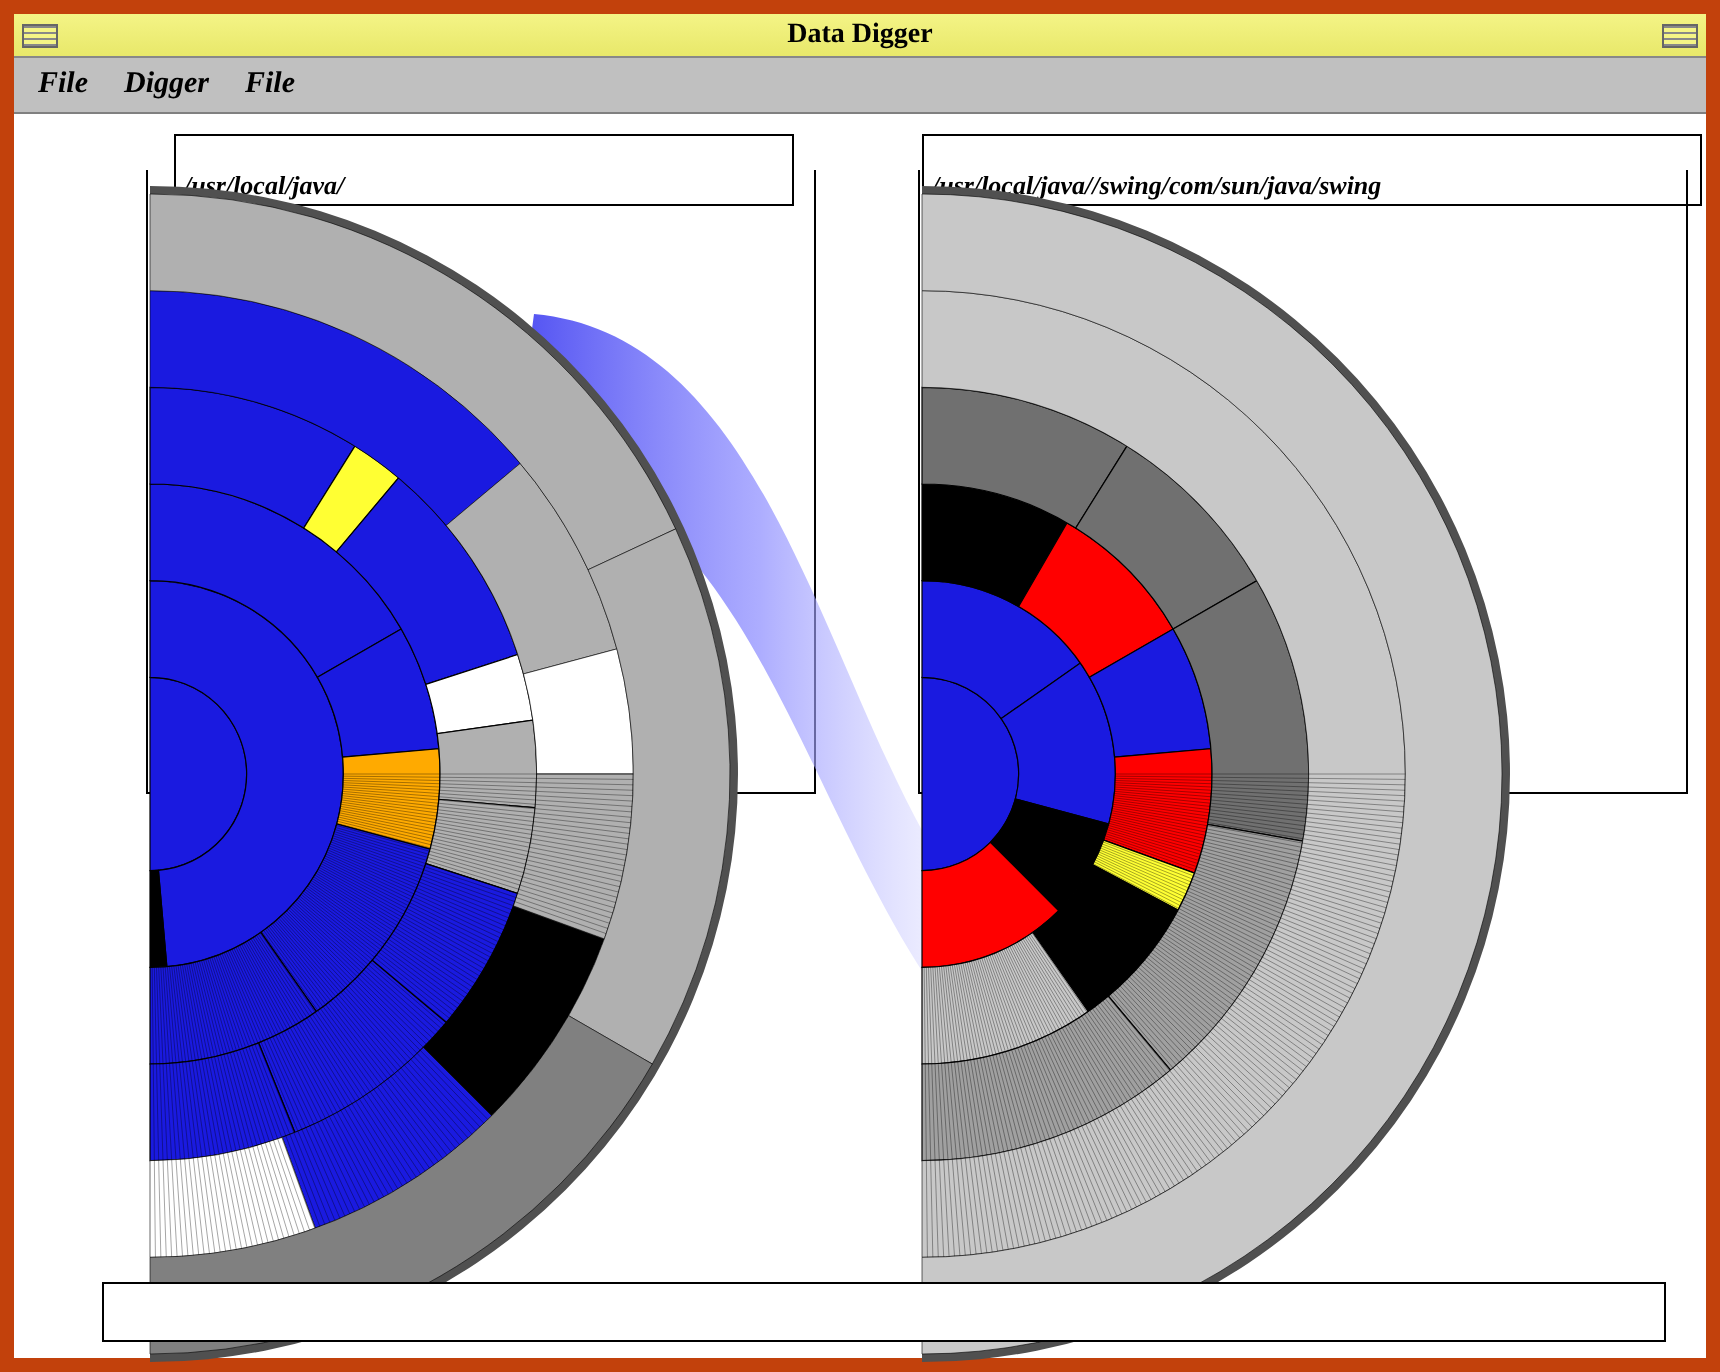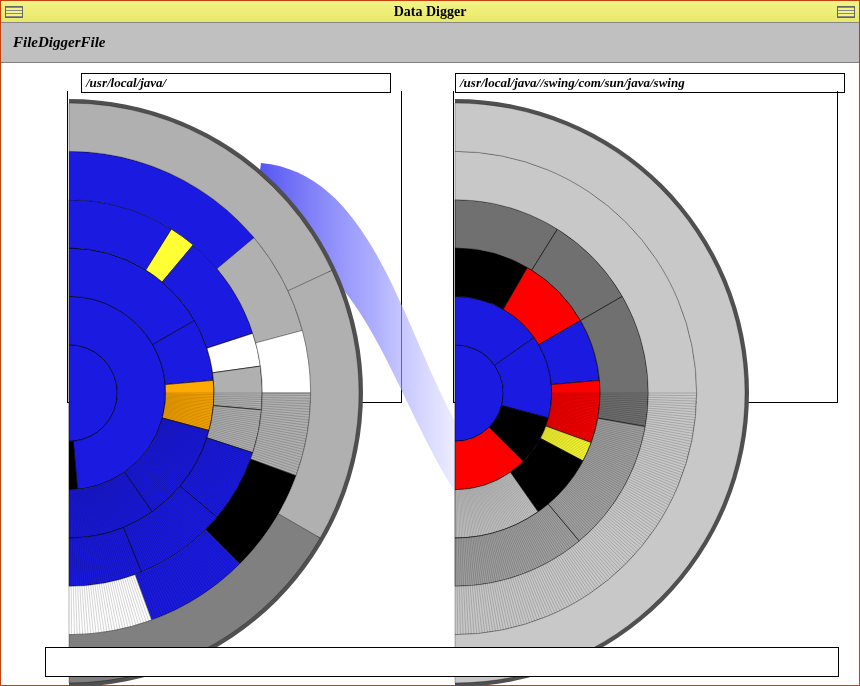--- a/index.html
+++ b/index.html
@@ -8,21 +8,21 @@
   background: #f0f0b0;
   width: 860px;
   height: 686px;
   overflow: hidden;
 }
 .window {
   width: 860px;
   height: 686px;
   display: flex;
   flex-direction: column;
-  border: 1px solid #c2410c;
+  border: 7px solid #c2410c;
   justify-content: space-between;
 }
 .titlebar {
   background: linear-gradient(#f4f486, #e8e86a);
   border-bottom: 1px solid #888;
   height: 22px;
   display: flex;
   align-items: center;
   justify-content: center;
   position: relative;
@@ -34,45 +34,45 @@
   width: 18px;
   height: 12px;
   background: repeating-linear-gradient(0deg, #888 0 1px, #f4f486 1px 3px);
   border: 1px solid #666;
 }
 .titlebar .decor-left { left: 4px; }
 .titlebar .decor-right { right: 4px; }
 .menubar {
   background: #c0c0c0;
   border-bottom: 1px solid #808080;
-  height: 40px;
+  height: 28px;
   display: flex;
   align-items: center;
-  gap: 0;
+  gap: 18px;
   padding: 0 12px;
   font-style: italic;
   font-weight: bold;
   font-size: 15px;
 }
 .menuitem { cursor: pointer; }
 .content {
   flex: 1;
   background: #fff;
   position: relative;
 }
 .path-box {
   position: absolute;
   top: 10px;
   height: 20px;
   border: 1px solid #000;
   background: #fff;
   font-style: italic;
   font-weight: bold;
   font-size: 13px;
-  padding: 1px 4px;
+  padding: 17px 4px;
   white-space: nowrap;
 }
 .path-left { left: 80px; width: 310px; }
 .path-right { left: 454px; width: 390px; }
 .viz-frame {
   position: absolute;
   top: 28px;
   width: 385px;
   height: 312px;
   border-left: 1px solid #000;

